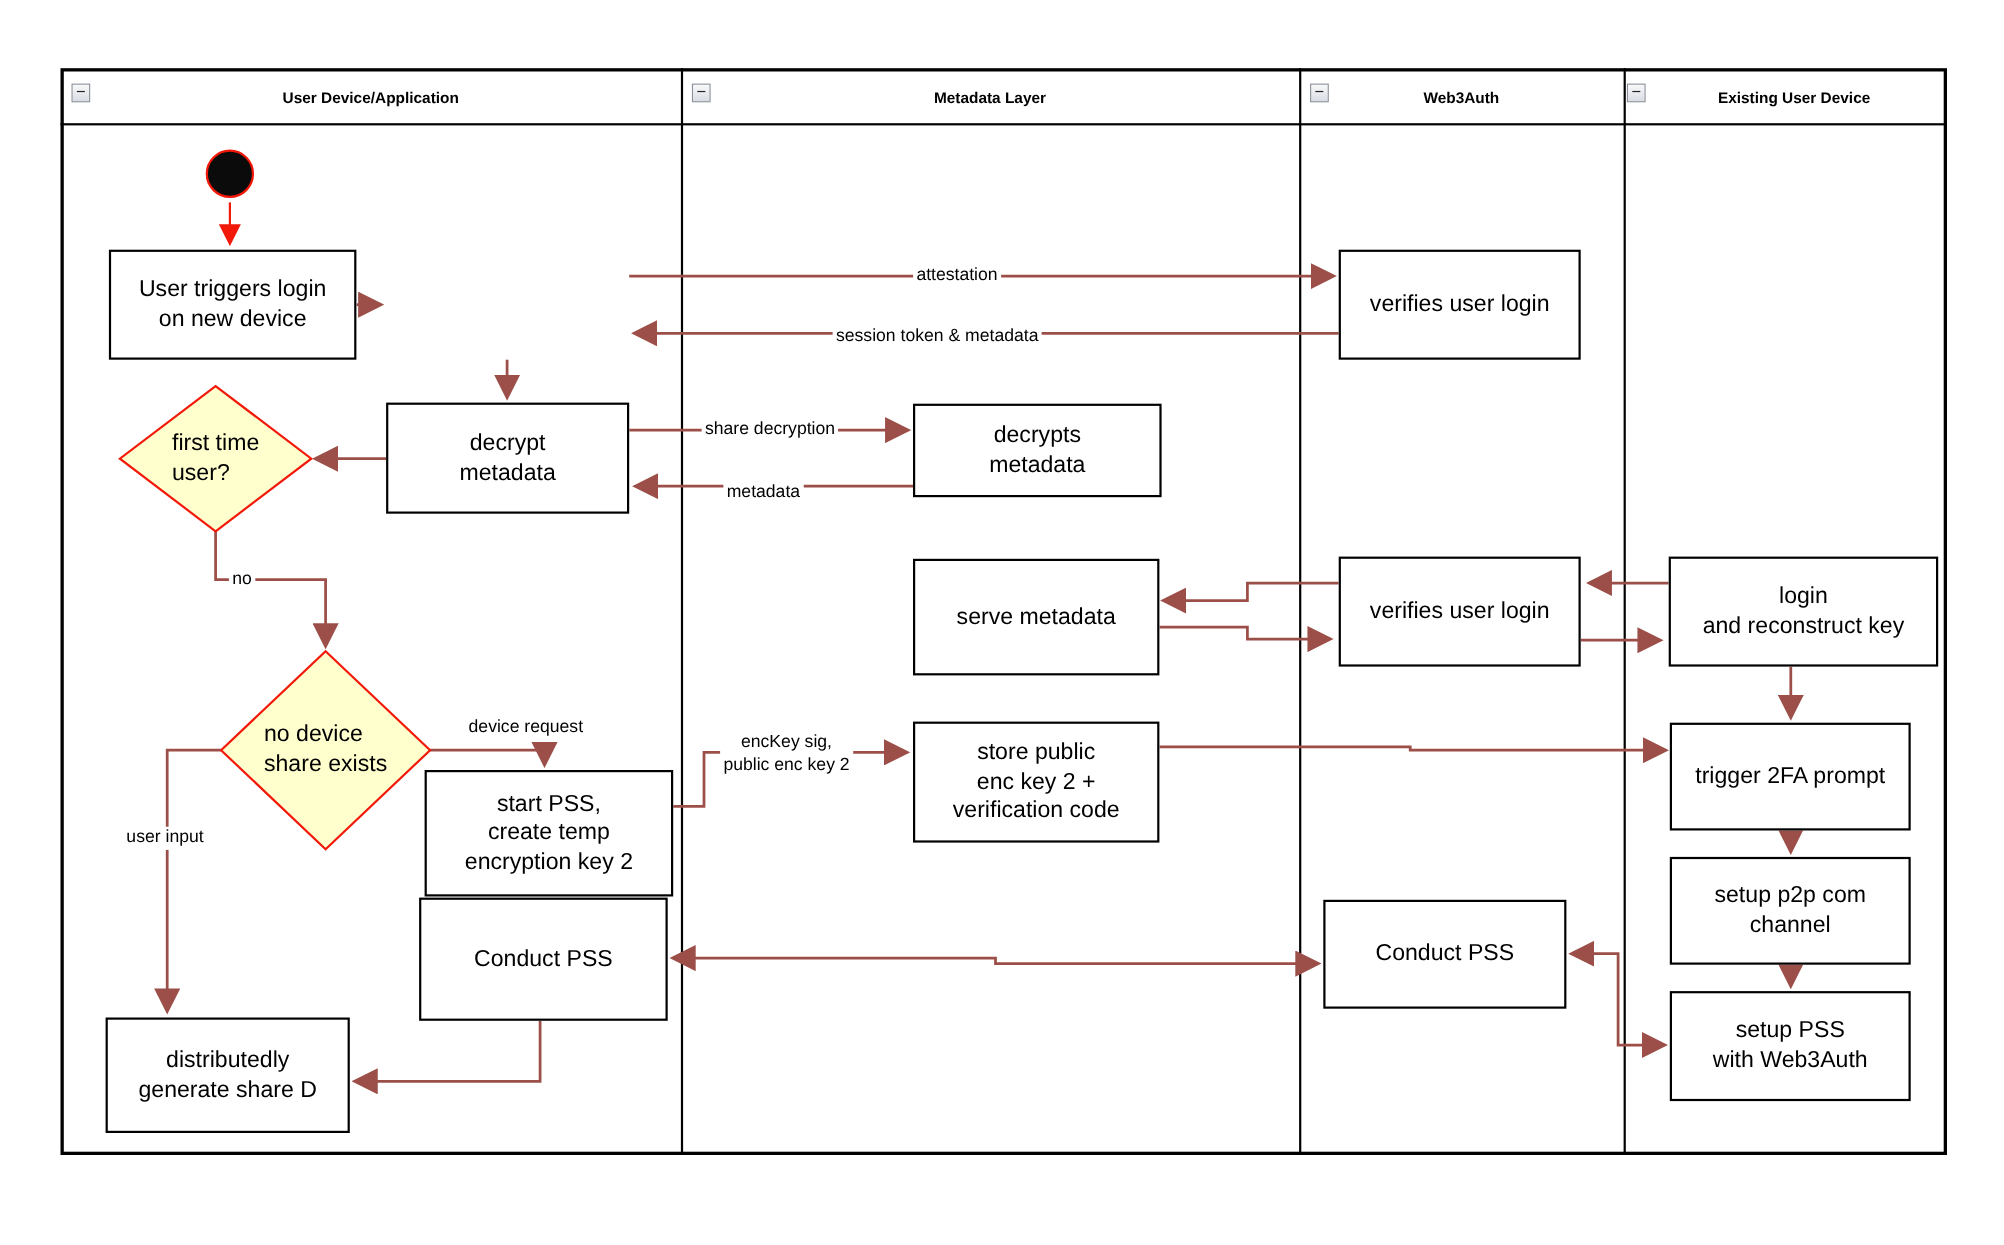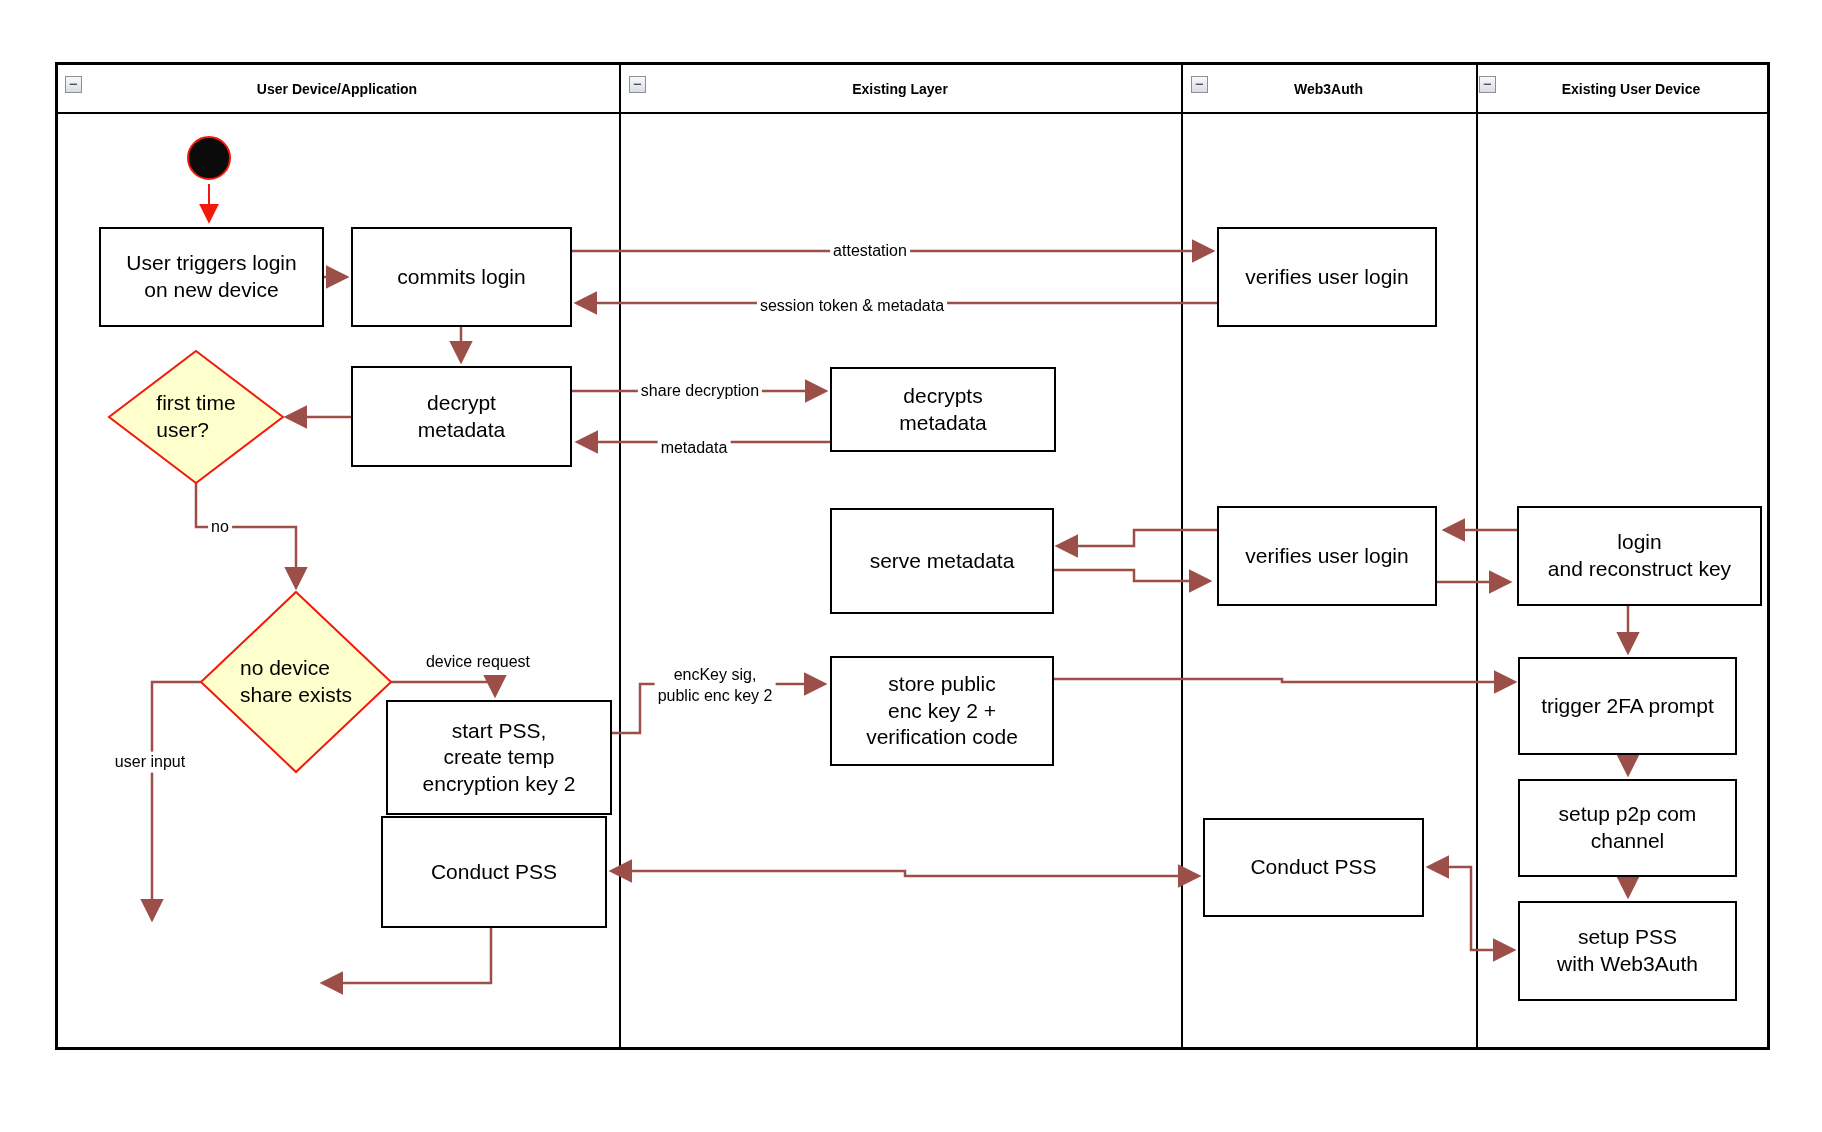--- a/index.html
+++ b/index.html
@@ -21,21 +21,21 @@
 
 <div id="stage">
 
   <div class="frame"></div>
   <div class="hline"></div>
   <div class="vline" style="left:619px"></div>
   <div class="vline" style="left:1181px"></div>
   <div class="vline" style="left:1476px"></div>
 
   <div class="lane-title" style="left:57px;width:560px">User Device/Application</div>
-  <div class="lane-title" style="left:621px;width:558px">Existing Layer</div>
+  <div class="lane-title" style="left:621px;width:558px">Metadata Layer</div>
   <div class="lane-title" style="left:1183px;width:291px">Web3Auth</div>
   <div class="lane-title" style="left:1494px;width:274px">Existing User Device</div>
 
   <div class="clps" style="left:65px;top:76px">−</div>
   <div class="clps" style="left:629px;top:76px">−</div>
   <div class="clps" style="left:1191px;top:76px">−</div>
   <div class="clps" style="left:1479px;top:76px">−</div>
 
   <svg class="wires">
     <defs>
@@ -80,27 +80,28 @@
     </g>
 
     <polygon points="196,351 283,417 196,483 109,417" fill="#ffffcd" stroke="#f2190a" stroke-width="2"></polygon>
     <polygon points="296,592 391,682 296,772 201,682" fill="#ffffcd" stroke="#f2190a" stroke-width="2"></polygon>
   </svg>
 
   <div class="start"></div>
 
   <div class="node" style="left:99px;top:227px;width:225px;height:100px">User triggers login
 on new device</div>
-  <div class="node" style="left:351px;top:227px;width:221px;height:100px">commits login</div>
   <div class="node" style="left:351px;top:366px;width:221px;height:101px">decrypt
 metadata</div>
   <div class="node" style="left:386px;top:700px;width:226px;height:115px">start PSS,
 create temp
 encryption key 2</div>
   <div class="node" style="left:381px;top:816px;width:226px;height:112px">Conduct PSS</div>
+  <div class="node" style="left:96px;top:925px;width:222px;height:105px">distributedly
+generate share D</div>
 
   <div class="dtext" style="left:116px;top:382px;width:160px;height:70px">first time
 user?</div>
   <div class="dtext" style="left:206px;top:647px;width:180px;height:70px">no device
 share exists</div>
 
   <div class="node" style="left:830px;top:367px;width:226px;height:85px">decrypts
 metadata</div>
   <div class="node" style="left:830px;top:508px;width:224px;height:106px">serve metadata</div>
   <div class="node" style="left:830px;top:656px;width:224px;height:110px">store public

